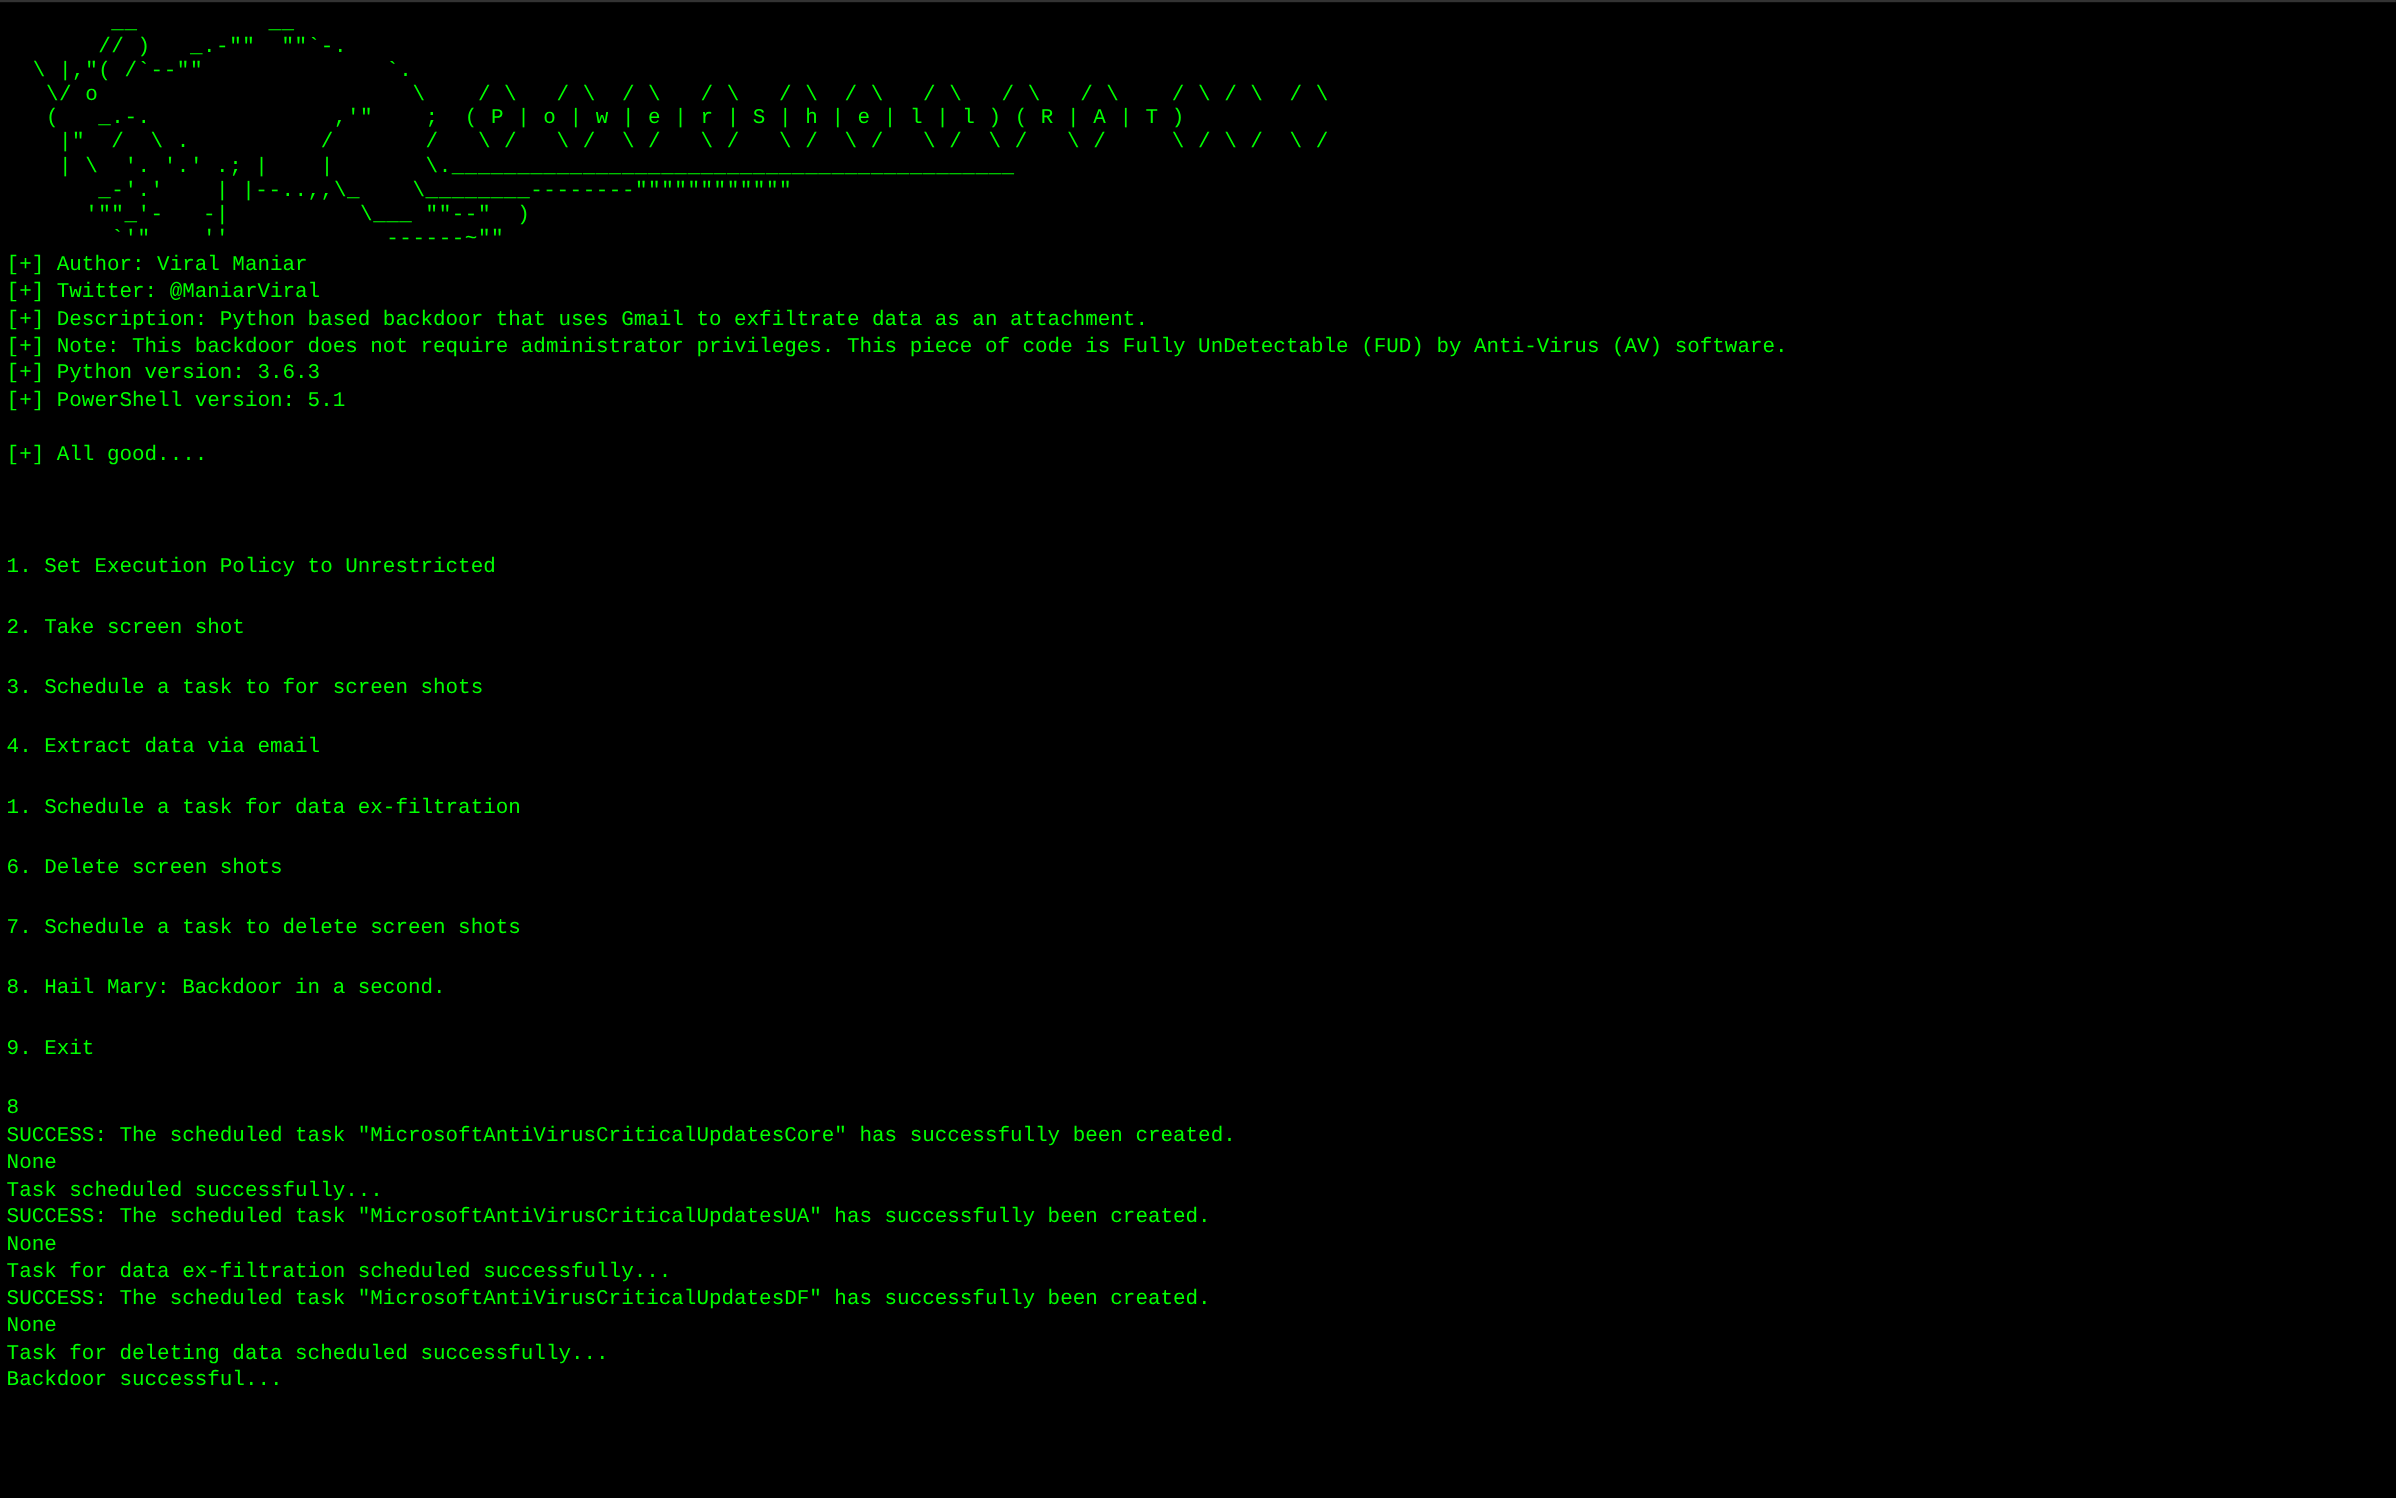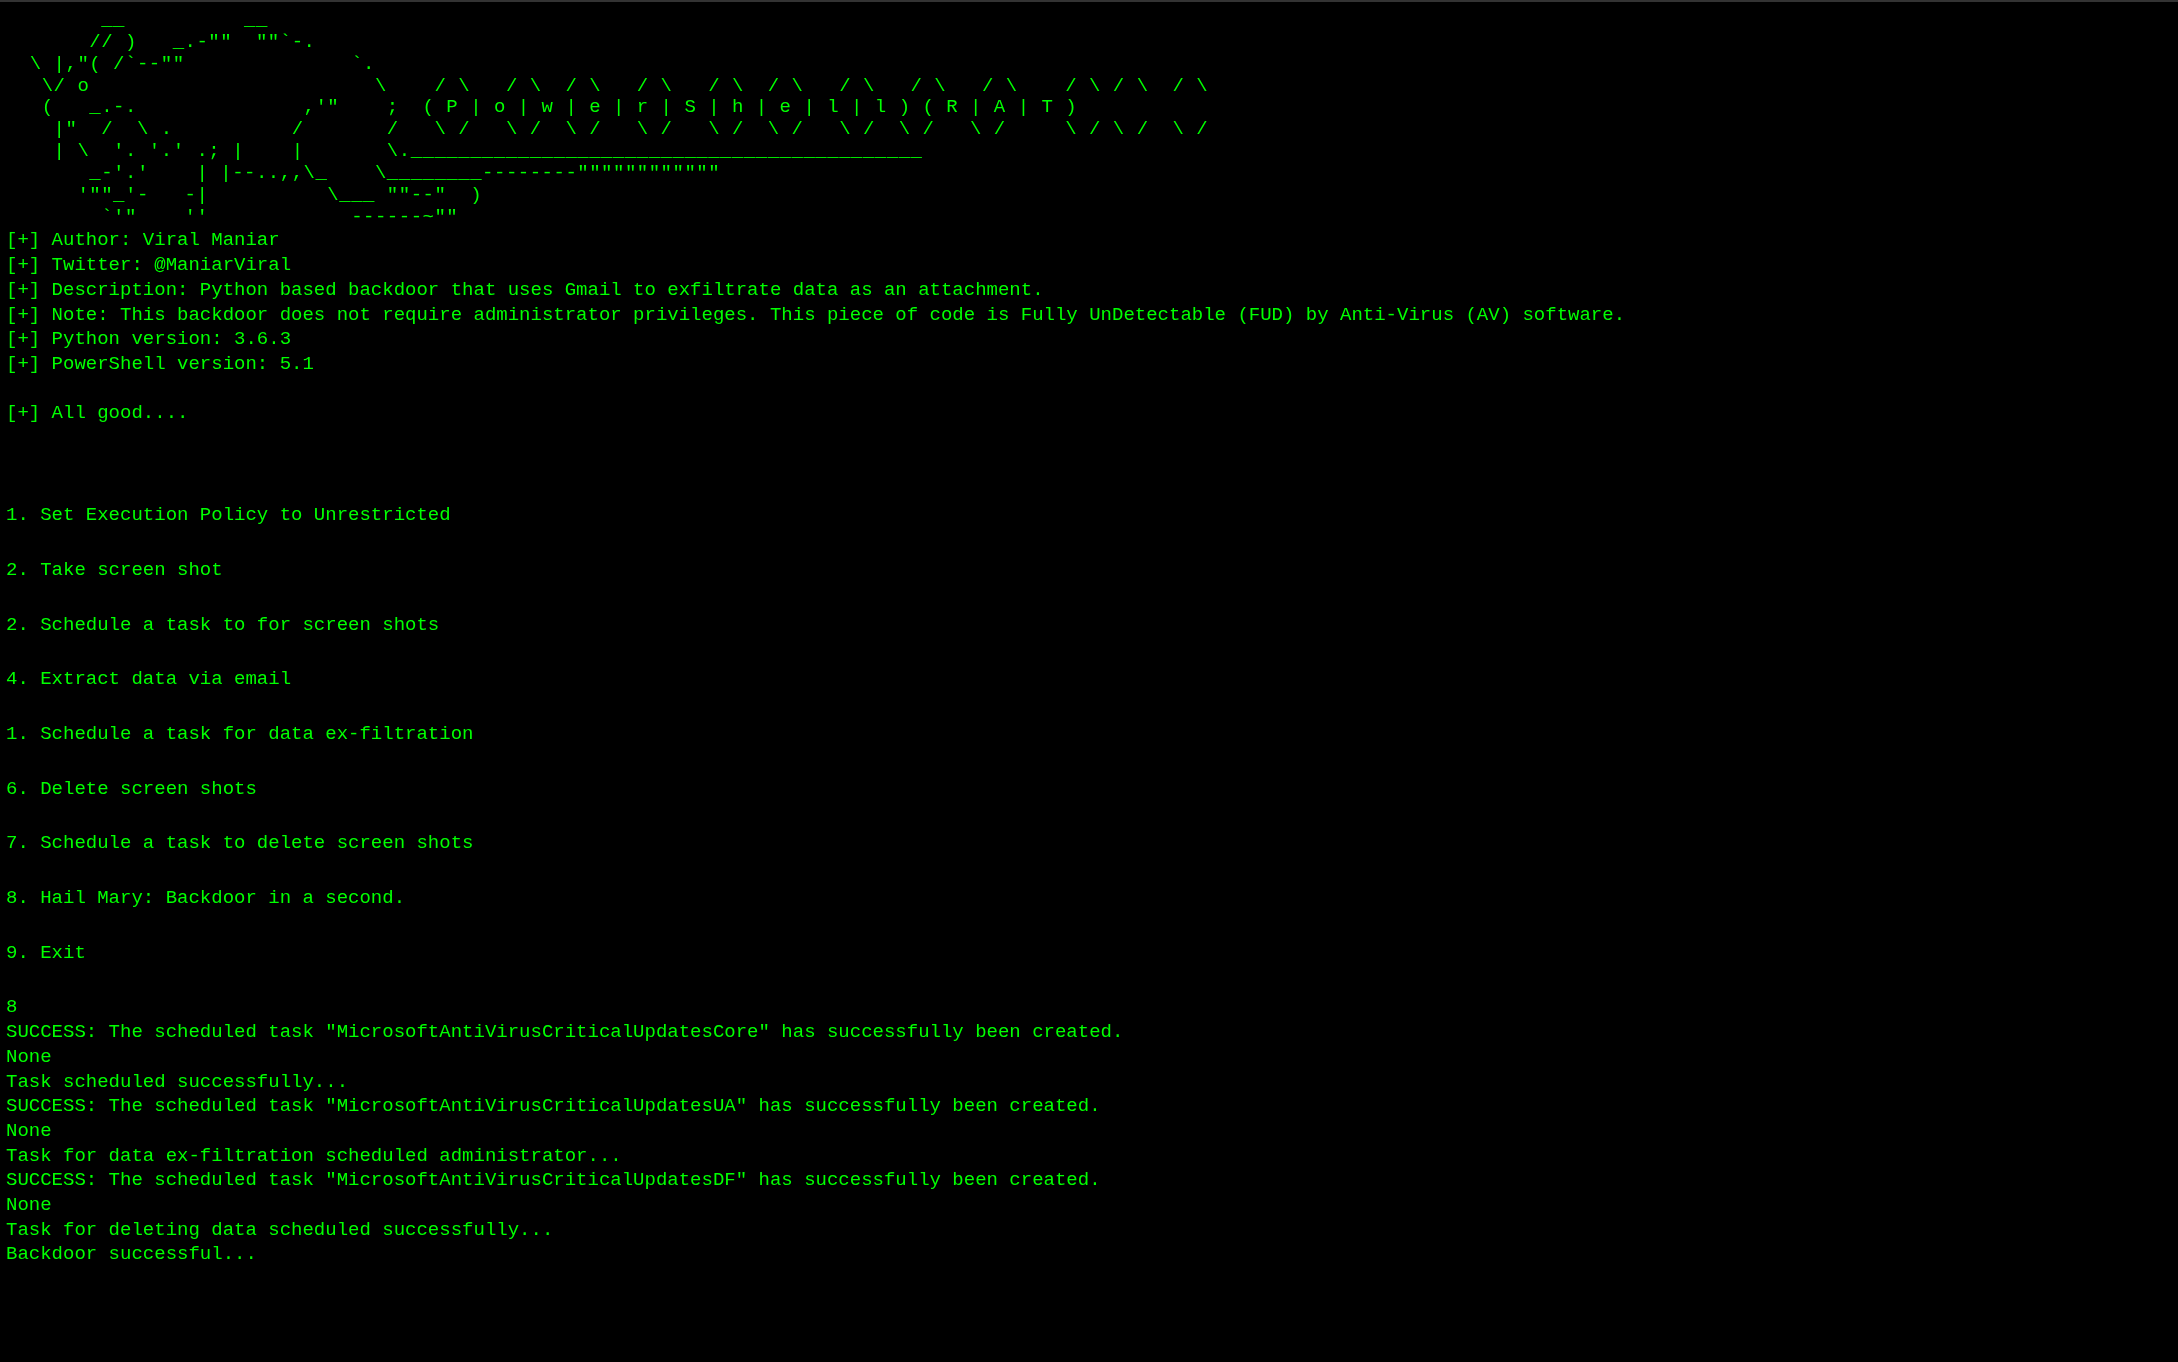--- a/index.html
+++ b/index.html
@@ -63,32 +63,32 @@
 
 <div class="spacer"></div>
 
 <div class="info-line">[+] All good....</div>
 
 <div class="spacer"></div>
 <div class="spacer"></div>
 
 <div class="menu-line">1. Set Execution Policy to Unrestricted</div>
 <div class="menu-line">2. Take screen shot</div>
-<div class="menu-line">2. Schedule a task to for screen shots</div>
+<div class="menu-line">3. Schedule a task to for screen shots</div>
 <div class="menu-line">4. Extract data via email</div>
 <div class="menu-line">1. Schedule a task for data ex-filtration</div>
 <div class="menu-line">6. Delete screen shots</div>
 <div class="menu-line">7. Schedule a task to delete screen shots</div>
 <div class="menu-line">8. Hail Mary: Backdoor in a second.</div>
 <div class="menu-line">9. Exit</div>
 
 <div class="menu-line">8</div>
 
 <div class="output-line">SUCCESS: The scheduled task "MicrosoftAntiVirusCriticalUpdatesCore" has successfully been created.</div>
 <div class="output-line">None</div>
 <div class="output-line">Task scheduled successfully...</div>
 <div class="output-line">SUCCESS: The scheduled task "MicrosoftAntiVirusCriticalUpdatesUA" has successfully been created.</div>
 <div class="output-line">None</div>
-<div class="output-line">Task for data ex-filtration scheduled administrator...</div>
+<div class="output-line">Task for data ex-filtration scheduled successfully...</div>
 <div class="output-line">SUCCESS: The scheduled task "MicrosoftAntiVirusCriticalUpdatesDF" has successfully been created.</div>
 <div class="output-line">None</div>
 <div class="output-line">Task for deleting data scheduled successfully...</div>
 <div class="output-line">Backdoor successful...</div>
 
 </body></html>

